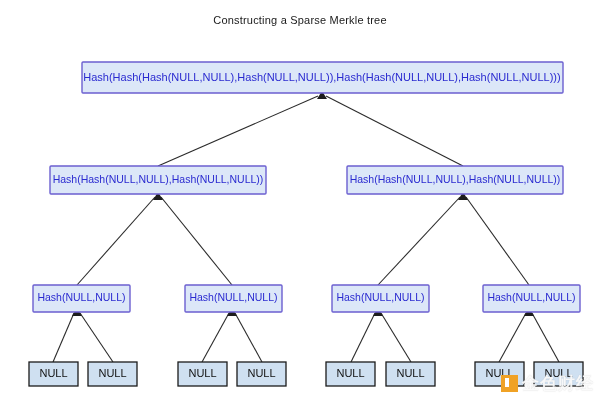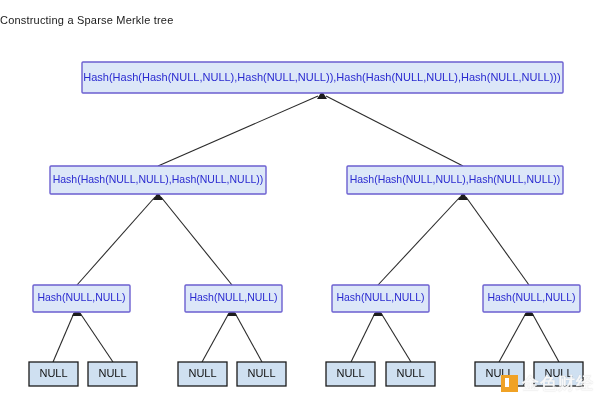--- a/index.html
+++ b/index.html
@@ -18,20 +18,21 @@
     position: absolute;
     inset: 0;
     width: 600px;
     height: 400px;
   }
   .diagram-title {
     position: absolute;
     left: 0;
     top: 14px;
     width: 600px;
+    text-align: center;
     font-size: 11px;
     color: #1a1a1a;
     font-family: "Liberation Sans", sans-serif;
     letter-spacing: 0.2px;
   }
   svg.tree-canvas {
     position: absolute;
     left: 0;
     top: 0;
     width: 600px;

